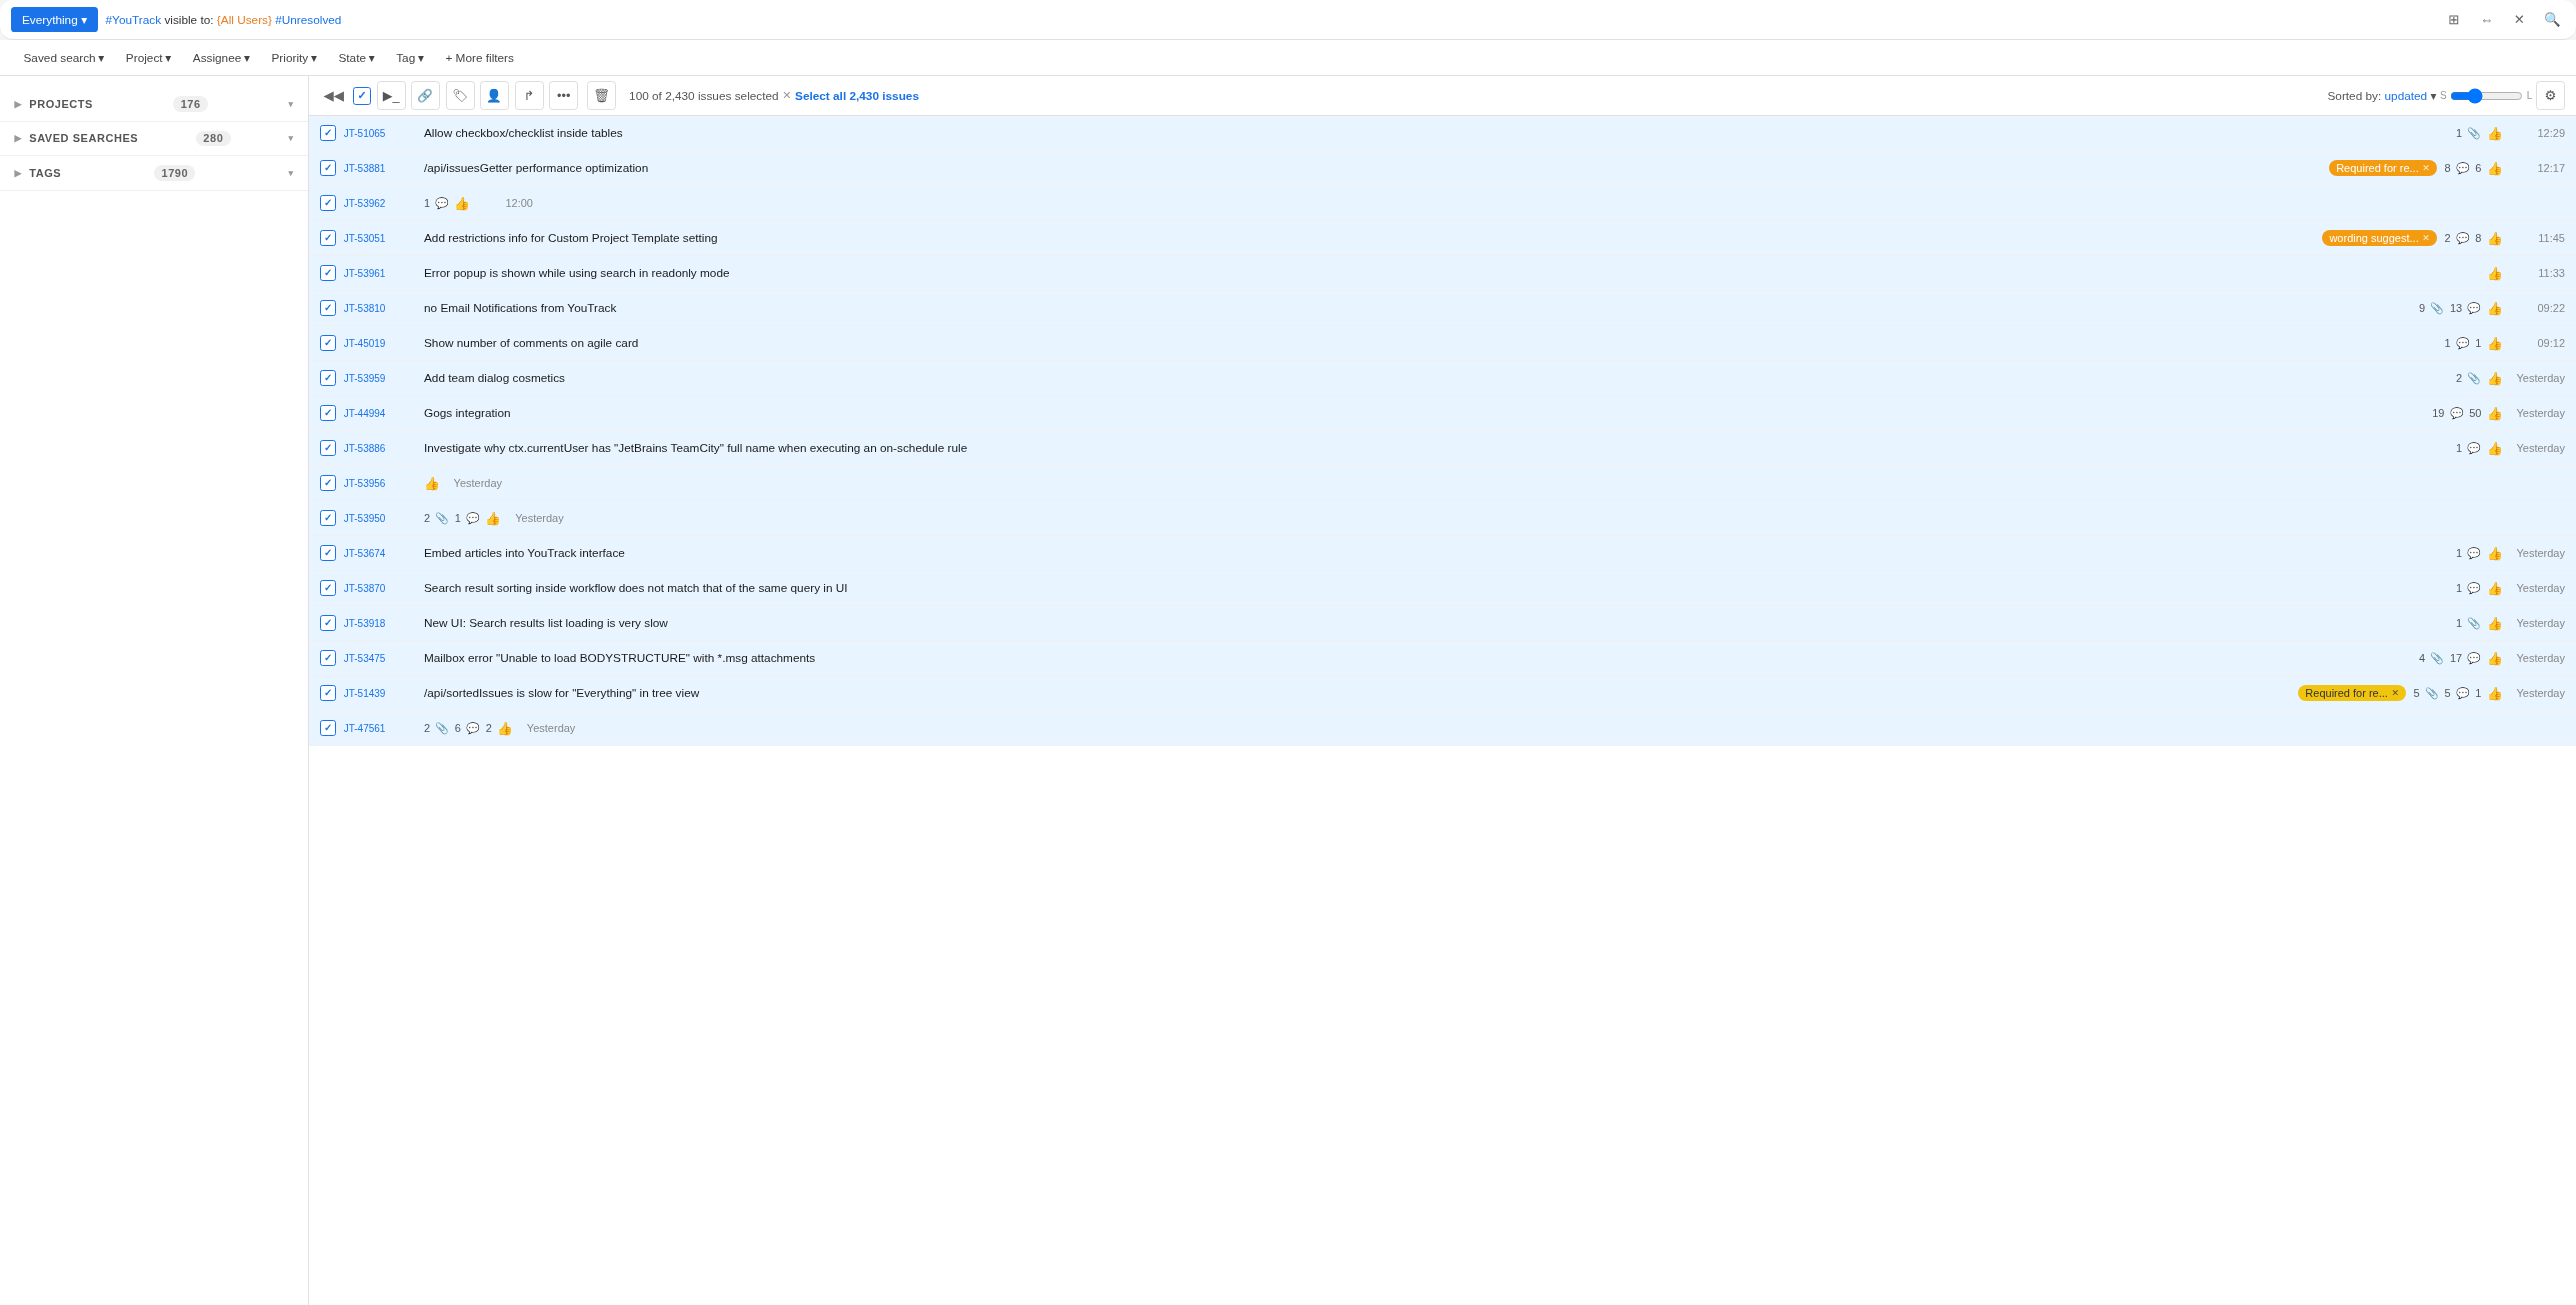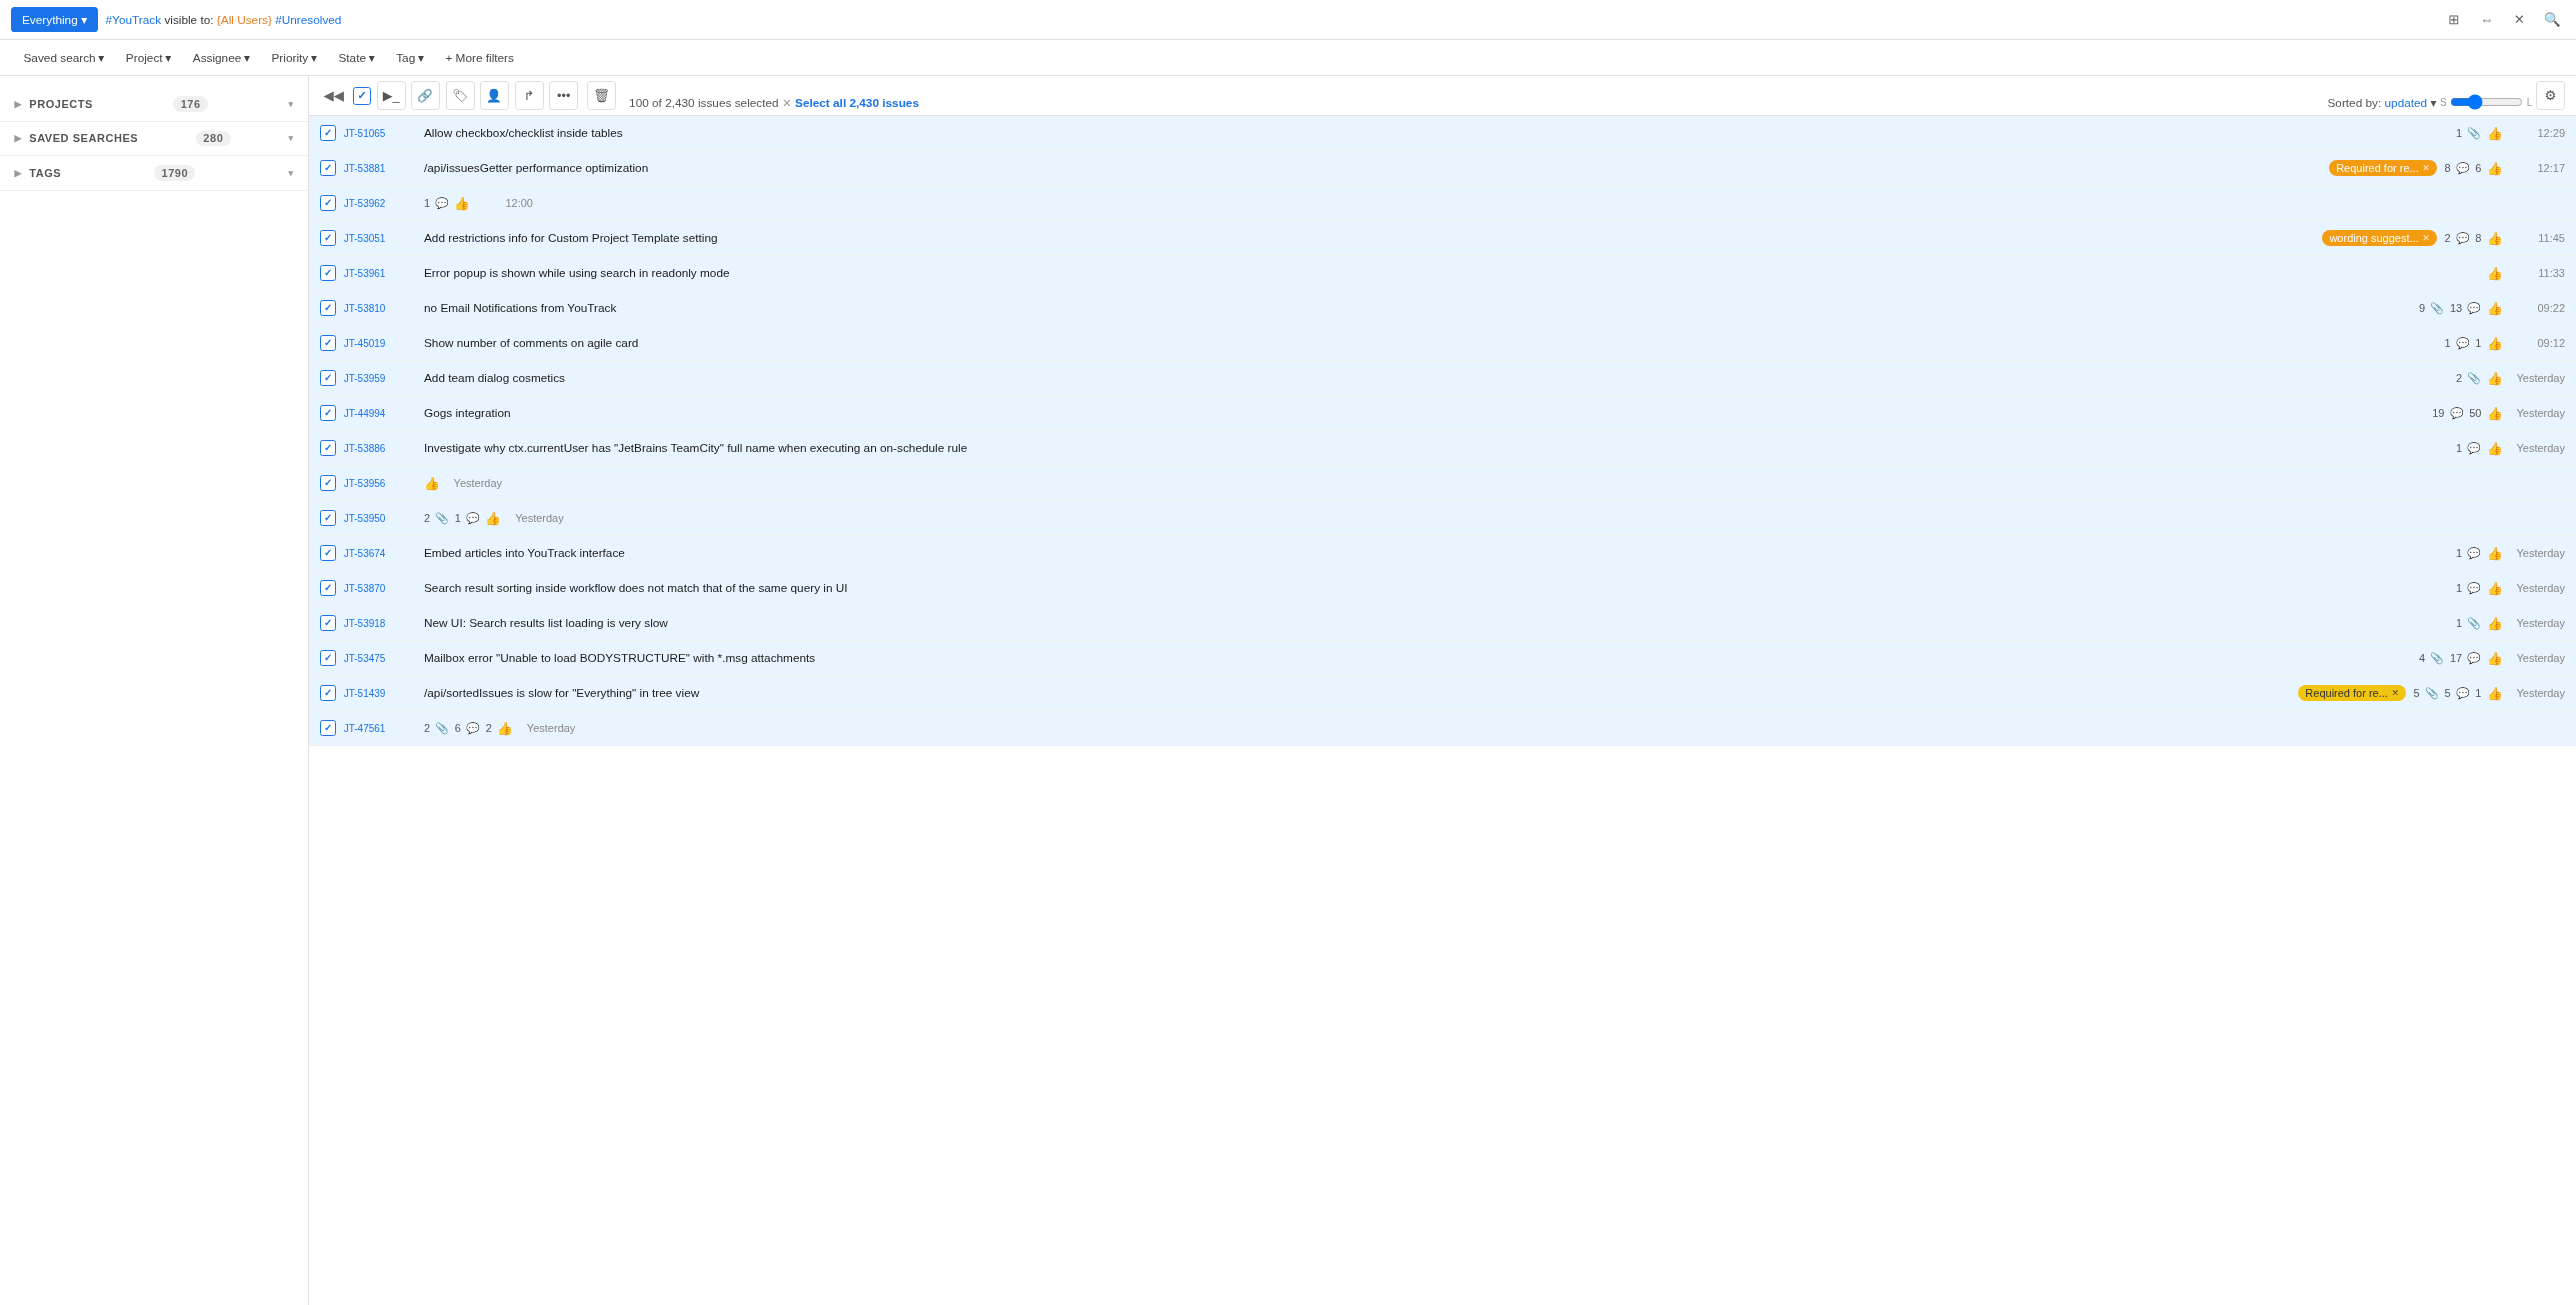--- a/index.html
+++ b/index.html
@@ -2,21 +2,21 @@
 <html style="font-size:14.5px"><head>
   <meta charset="utf-8">
   <style>
     * { box-sizing: border-box; margin: 0; padding: 0; }
     body { font-family: -apple-system, BlinkMacSystemFont, 'Segoe UI', sans-serif; font-size: 11.8px; background: #f5f5f5; color: #1a1a1a; }
 
     
     .top-bar {
       display: flex; align-items: center; height: 40px;
       background: #fff; border-bottom: 0.9px solid #e0e0e0;
-      padding: 0 11px; gap: 7.3px;
+      padding: 0 11px; gap: 7.3px; border-radius: 13px;
     }
     .everything-btn {
       background: #1a73e8; color: #fff; border: none; border-radius: 3.6px;
       padding: 5.5px 11px; font-size: 11.8px; font-weight: 500; cursor: pointer;
       display: flex; align-items: center; gap: 3.6px;
     }
     .filter-text { font-size: 11.8px; color: #333; flex: 1; }
     .filter-text .hash { color: #1a73e8; }
     .filter-text .curly { color: #e67e22; }
     .filter-text .hash-unresolved { color: #1a73e8; }
@@ -90,21 +90,21 @@
       color: #555; width: 29px; height: 29px; display: flex; align-items: center;
       justify-content: center; font-size: 12.7px;
     }
     .toolbar-delete-btn {
       background: none; border: 0.9px solid #ddd; border-radius: 3.6px; cursor: pointer;
       color: #555; width: 29px; height: 29px; display: flex; align-items: center;
       justify-content: center; margin-left: 3.6px;
     }
     .selection-info {
       margin-left: 7.3px; font-size: 11.8px; color: #555;
-      display: flex; align-items: flex-end; gap: 3.6px; flex: 1;
+      display: flex; align-items: center; gap: 3.6px; flex: 1;
     }
     .select-all-link { color: #1a73e8; font-weight: 600; cursor: pointer; text-decoration: none; }
     .x-btn { background: none; border: none; color: #999; cursor: pointer; font-size: 11px; }
     .sorted-link { color: #1a73e8; cursor: pointer; }
     .size-slider { display: flex; align-items: center; gap: 3.6px; }
     .slider-label { color: #999; font-size: 10px; }
     input[type=range] { width: 73px; }
     .settings-btn {
       background: none; border: 0.9px solid #ddd; border-radius: 3.6px; cursor: pointer;
       color: #555; width: 29px; height: 29px; display: flex; align-items: center; justify-content: center;

